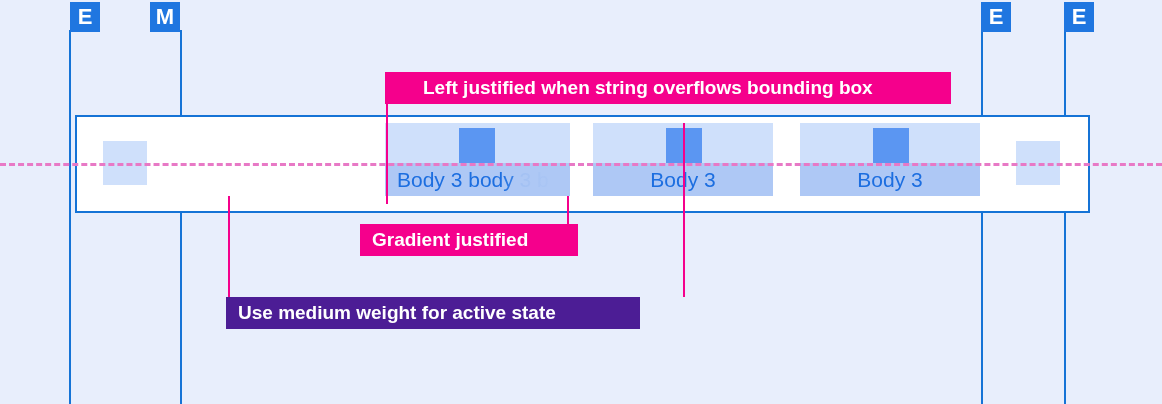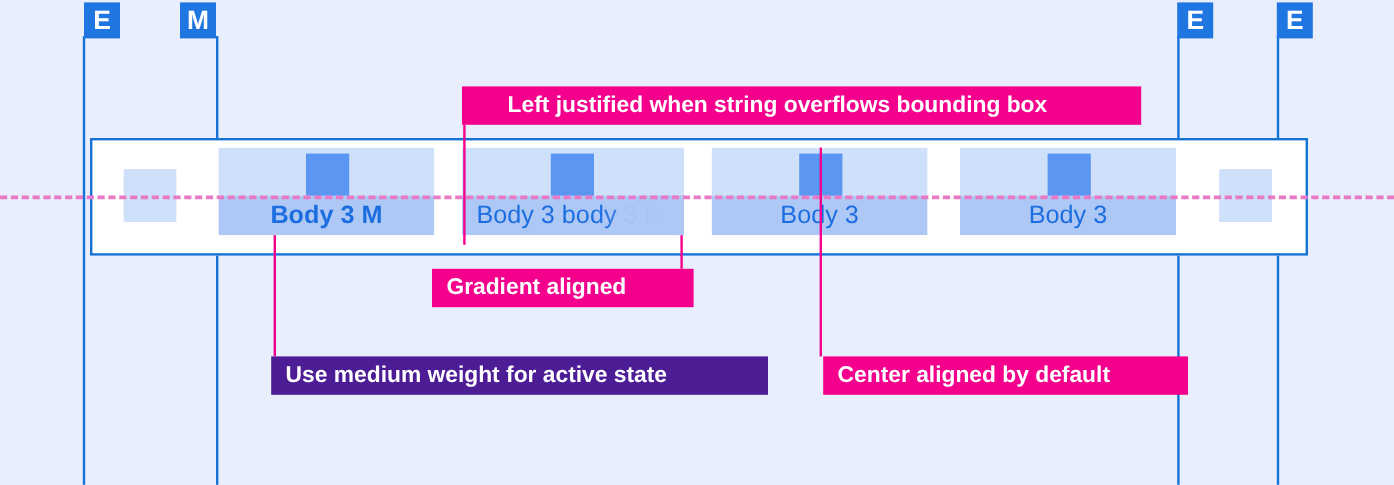--- a/index.html
+++ b/index.html
@@ -90,26 +90,20 @@
   <div class="vrule" style="left: 69px; top: 30px; height: 374px; background: rgb(21, 115, 214);"></div>
   <div class="vrule" style="left: 180px; top: 30px; height: 374px; background: rgb(21, 115, 214);"></div>
   <div class="vrule" style="left: 981px; top: 30px; height: 374px; background: rgb(21, 115, 214);"></div>
   <div class="vrule" style="left: 1064px; top: 30px; height: 374px; background: rgb(21, 115, 214);"></div>
 
   <div class="frame" style="left: 75px; top: 115px; width: 1015px; height: 98px; border-color: rgb(21, 115, 214); background: rgb(255, 255, 255);"></div>
 
   <div class="ph-square" style="left: 103px; top: 141px; width: 44px; height: 44px; background: rgb(207, 224, 251);"></div>
   <div class="ph-square" style="left: 1016px; top: 141px; width: 44px; height: 44px; background: rgb(207, 224, 251);"></div>
 
-  <div class="tab" style="left: 182px; top: 123px; width: 180px; height: 73px;">
-    <div class="tab-top" style="background: rgb(207, 224, 251);">
-      <div class="tab-icon" style="background: rgb(91, 150, 242); left: 73px;"></div>
-    </div>
-    <div class="tab-label center medium" style="background: rgb(174, 200, 245); color: rgb(28, 110, 224);">Body 3 M</div>
-  </div>
 
   <div class="tab" style="left: 385px; top: 123px; width: 185px; height: 73px;">
     <div class="tab-top" style="background: rgb(207, 224, 251);">
       <div class="tab-icon" style="background: rgb(91, 150, 242); left: 74px;"></div>
     </div>
     <div class="tab-label left" style="background: rgb(174, 200, 245); color: rgb(28, 110, 224);"><span>Body 3 body </span><span class="fade-tail">3 b</span></div>
     <div class="gradient-mask" style="background: linear-gradient(to right, rgba(174, 200, 245, 0) 0%, rgb(174, 200, 245) 88%);"></div>
   </div>
 
   <div class="tab" style="left: 593px; top: 123px; width: 180px; height: 73px;">
@@ -132,17 +126,16 @@
   <div class="badge" style="left: 150px; top: 2px; background: rgb(31, 118, 224);">M</div>
   <div class="badge" style="left: 981px; top: 2px; background: rgb(31, 118, 224);">E</div>
   <div class="badge" style="left: 1064px; top: 2px; background: rgb(31, 118, 224);">E</div>
 
   <div class="leader" style="left: 386px; top: 104px; height: 100px; background: rgb(245, 0, 140);"></div>
   <div class="leader" style="left: 567px; top: 196px; height: 28px; background: rgb(245, 0, 140);"></div>
   <div class="leader" style="left: 228px; top: 196px; height: 101px; background: rgb(245, 0, 140);"></div>
   <div class="leader" style="left: 683px; top: 123px; height: 174px; background: rgb(245, 0, 140);"></div>
 
   <div class="callout" style="left: 385px; top: 72px; width: 566px; background: rgb(245, 0, 140); padding-left: 38px;">Left justified when string overflows bounding box</div>
-  <div class="callout" style="left: 360px; top: 224px; width: 218px; background: rgb(245, 0, 140);">Gradient aligned</div>
+  <div class="callout" style="left: 360px; top: 224px; width: 218px; background: rgb(245, 0, 140);">Gradient justified</div>
   <div class="callout" style="left: 226px; top: 297px; width: 414px; background: #4c1d95;">Use medium weight for active state</div>
-  <div class="callout" style="left: 686px; top: 297px; width: 304px; background: rgb(245, 0, 140);">Center aligned by default</div>
 
 </div>
 
 </body></html>

